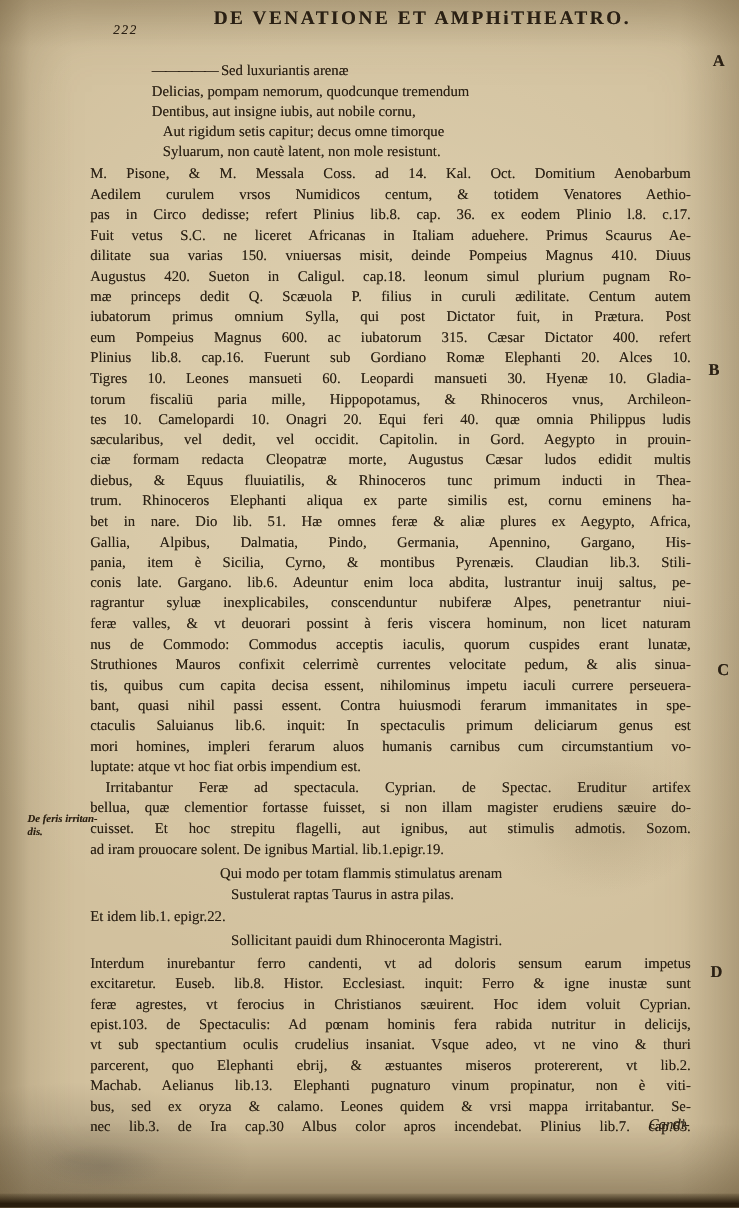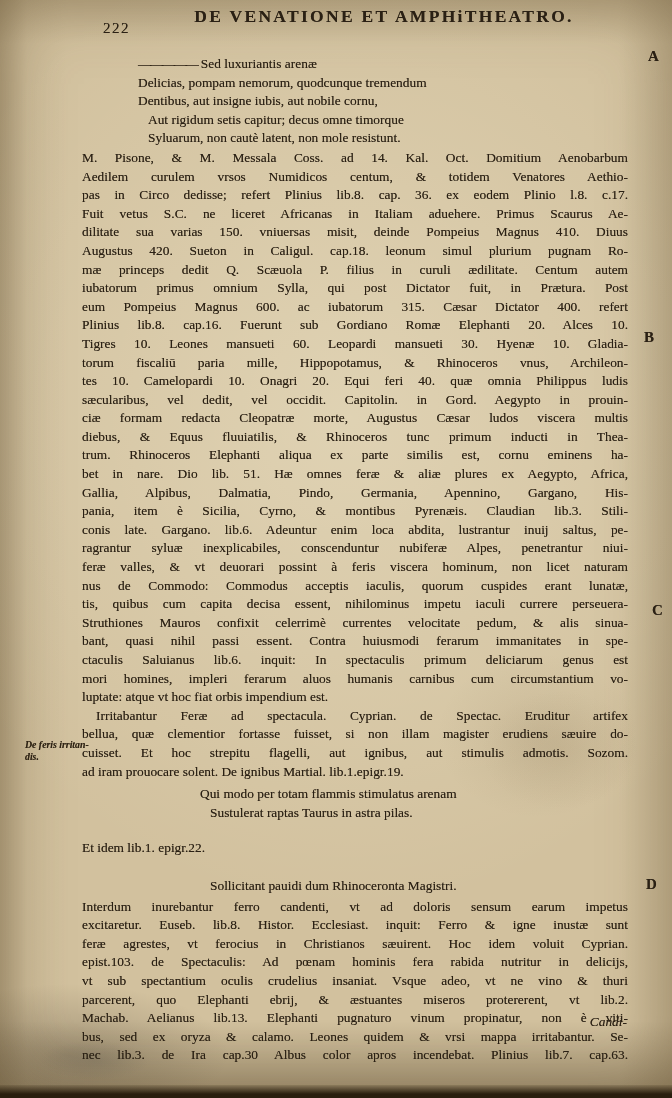--- a/index.html
+++ b/index.html
@@ -19,21 +19,21 @@
       #d2c19e;
     box-shadow: inset 0 0 70px rgba(96,76,42,0.38);
     text-shadow: 0 0 0.5px rgba(46,35,20,0.55);
   }
   .bottom-edge{
     position:absolute;left:0;bottom:0;width:672px;height:13px;
     background:linear-gradient(to bottom, rgba(58,44,22,0.15), #2a1e0e 70%);
   }
   .pagenum{
     position:absolute;left:103px;top:20px;
-    font-size:15px;letter-spacing:1.5px;
+    font-style:italic;font-size:12px;letter-spacing:1.5px;
   }
   .running-title{
     position:absolute;left:128px;top:6px;width:512px;text-align:center;
     font-size:17.5px;font-weight:700;letter-spacing:2.3px;white-space:nowrap;
   }
   .margin-letter{
     position:absolute;font-size:15px;font-weight:700;
   }
   .side-note{
     position:absolute;left:25px;top:739px;width:70px;
@@ -97,51 +97,51 @@
         <div class="tl j"><span class="r">dilitate sua varias 150. vniuersas misit, deinde Pompeius Magnus 410. Diuus</span></div>
         <div class="tl j"><span class="r">Augustus 420. Sueton in Caligul. cap.18. leonum simul plurium pugnam Ro-</span></div>
         <div class="tl j"><span class="r">mæ princeps dedit Q. Scæuola P. filius in curuli ædilitate. Centum autem</span></div>
         <div class="tl j"><span class="r">iubatorum primus omnium Sylla, qui post Dictator fuit, in Prætura. Post</span></div>
         <div class="tl j"><span class="r">eum Pompeius Magnus 600. ac iubatorum 315. Cæsar Dictator 400. refert</span></div>
         <div class="tl j"><span class="r">Plinius lib.8. cap.16. Fuerunt sub Gordiano Romæ Elephanti 20. Alces 10.</span></div>
         <div class="tl j"><span class="r">Tigres 10. Leones mansueti 60. Leopardi mansueti 30. Hyenæ 10. Gladia-</span></div>
         <div class="tl j"><span class="r">torum fiscaliū paria mille, Hippopotamus, &amp; Rhinoceros vnus, Archileon-</span></div>
         <div class="tl j"><span class="r">tes 10. Camelopardi 10. Onagri 20. Equi feri 40. quæ omnia Philippus ludis</span></div>
         <div class="tl j"><span class="r">sæcularibus, vel dedit, vel occidit. Capitolin. in Gord. Aegypto in prouin-</span></div>
-        <div class="tl j"><span class="r">ciæ formam redacta Cleopatræ morte, Augustus Cæsar ludos viscera multis</span></div>
+        <div class="tl j"><span class="r">ciæ formam redacta Cleopatræ morte, Augustus Cæsar ludos edidit multis</span></div>
         <div class="tl j"><span class="r">diebus, &amp; Equus fluuiatilis, &amp; Rhinoceros tunc primum inducti in Thea-</span></div>
         <div class="tl j"><span class="r">trum. Rhinoceros Elephanti aliqua ex parte similis est, cornu eminens ha-</span></div>
         <div class="tl j"><span class="r">bet in nare. Dio lib. 51. Hæ omnes feræ &amp; aliæ plures ex Aegypto, Africa,</span></div>
         <div class="tl j"><span class="r">Gallia, Alpibus, Dalmatia, Pindo, Germania, Apennino, Gargano, His-</span></div>
         <div class="tl j"><span class="r">pania, item è Sicilia, Cyrno, &amp; montibus Pyrenæis. Claudian lib.3. Stili-</span></div>
         <div class="tl j"><span class="r">conis late. Gargano. lib.6. </span><span class="i">Adeuntur enim loca abdita, lustrantur inuij saltus, pe-</span></div>
         <div class="tl j"><span class="i">ragrantur syluæ inexplicabiles, conscenduntur nubiferæ Alpes, penetrantur niui-</span></div>
         <div class="tl j"><span class="i">feræ valles, &amp; vt deuorari possint à feris viscera hominum, non licet naturam</span></div>
         <div class="tl j"><span class="r">nus de Commodo: </span><span class="i">Commodus acceptis iaculis, quorum cuspides erant lunatæ,</span></div>
+        <div class="tl j"><span class="i">Struthiones Mauros confixit celerrimè currentes velocitate pedum, &amp; alis sinua-</span></div>
         <div class="tl j"><span class="i">tis, quibus cum capita decisa essent, nihilominus impetu iaculi currere perseuera-</span></div>
-        <div class="tl j"><span class="i">Struthiones Mauros confixit celerrimè currentes velocitate pedum, &amp; alis sinua-</span></div>
         <div class="tl j"><span class="i">bant, quasi nihil passi essent. </span><span class="r">Contra huiusmodi ferarum immanitates in spe-</span></div>
         <div class="tl j"><span class="r">ctaculis Saluianus lib.6. inquit: </span><span class="i">In spectaculis primum deliciarum genus est</span></div>
         <div class="tl j"><span class="i">mori homines, impleri ferarum aluos humanis carnibus cum circumstantium vo-</span></div>
         <div class="tl l"><span class="i">luptate: atque vt hoc fiat orbis impendium est.</span></div>
       </div>
       <div class="blk prose">
         <div class="tl j" style="padding-left: 14px;"><span class="r">Irritabantur Feræ ad spectacula. Cyprian. de Spectac. </span><span class="i">Eruditur artifex</span></div>
         <div class="tl j"><span class="i">bellua, quæ clementior fortasse fuisset, si non illam magister erudiens sæuire do-</span></div>
         <div class="tl j"><span class="i">cuisset. </span><span class="r">Et hoc strepitu flagelli, aut ignibus, aut stimulis admotis. Sozom.</span></div>
         <div class="tl l"><span class="i">ad iram prouocare solent. </span><span class="r">De ignibus Martial. lib.1.epigr.19.</span></div>
       </div>
       <div class="blk verse" style="margin-top: 4px; padding-left: 118px;">
         <div class="tl l"><span class="i">Qui modo per totam flammis stimulatus arenam</span></div>
         <div class="tl l" style="padding-left: 10px;"><span class="i">Sustulerat raptas Taurus in astra pilas.</span></div>
       </div>
-      <div class="blk prose" style="margin-top: 17px;">
+      <div class="blk prose" style="margin-top: 2px;">
         <div class="tl l"><span class="r">Et idem lib.1. epigr.22.</span></div>
       </div>
-      <div class="blk verse" style="margin-top: 19px; padding-left: 128px;">
+      <div class="blk verse" style="margin-top: 3px; padding-left: 128px;">
         <div class="tl l"><span class="i">Sollicitant pauidi dum Rhinoceronta Magistri.</span></div>
       </div>
       <div class="blk prose" style="margin-top: 2px;">
         <div class="tl j"><span class="r">Interdum inurebantur ferro candenti, vt ad doloris sensum earum impetus</span></div>
         <div class="tl j"><span class="r">excitaretur. Euseb. lib.8. Histor. Ecclesiast. inquit: </span><span class="i">Ferro &amp; igne inustæ sunt</span></div>
         <div class="tl j"><span class="i">feræ agrestes, vt ferocius in Christianos sæuirent. </span><span class="r">Hoc idem voluit Cyprian.</span></div>
         <div class="tl j"><span class="r">epist.103. de Spectaculis: </span><span class="i">Ad pœnam hominis fera rabida nutritur in delicijs,</span></div>
         <div class="tl j"><span class="i">vt sub spectantium oculis crudelius insaniat. </span><span class="r">Vsque adeo, vt ne vino &amp; thuri</span></div>
         <div class="tl j"><span class="r">parcerent, quo Elephanti ebrij, &amp; æstuantes miseros protererent, vt lib.2.</span></div>
         <div class="tl j"><span class="r">Machab. Aelianus lib.13. </span><span class="i">Elephanti pugnaturo vinum propinatur, non è viti-</span></div>

